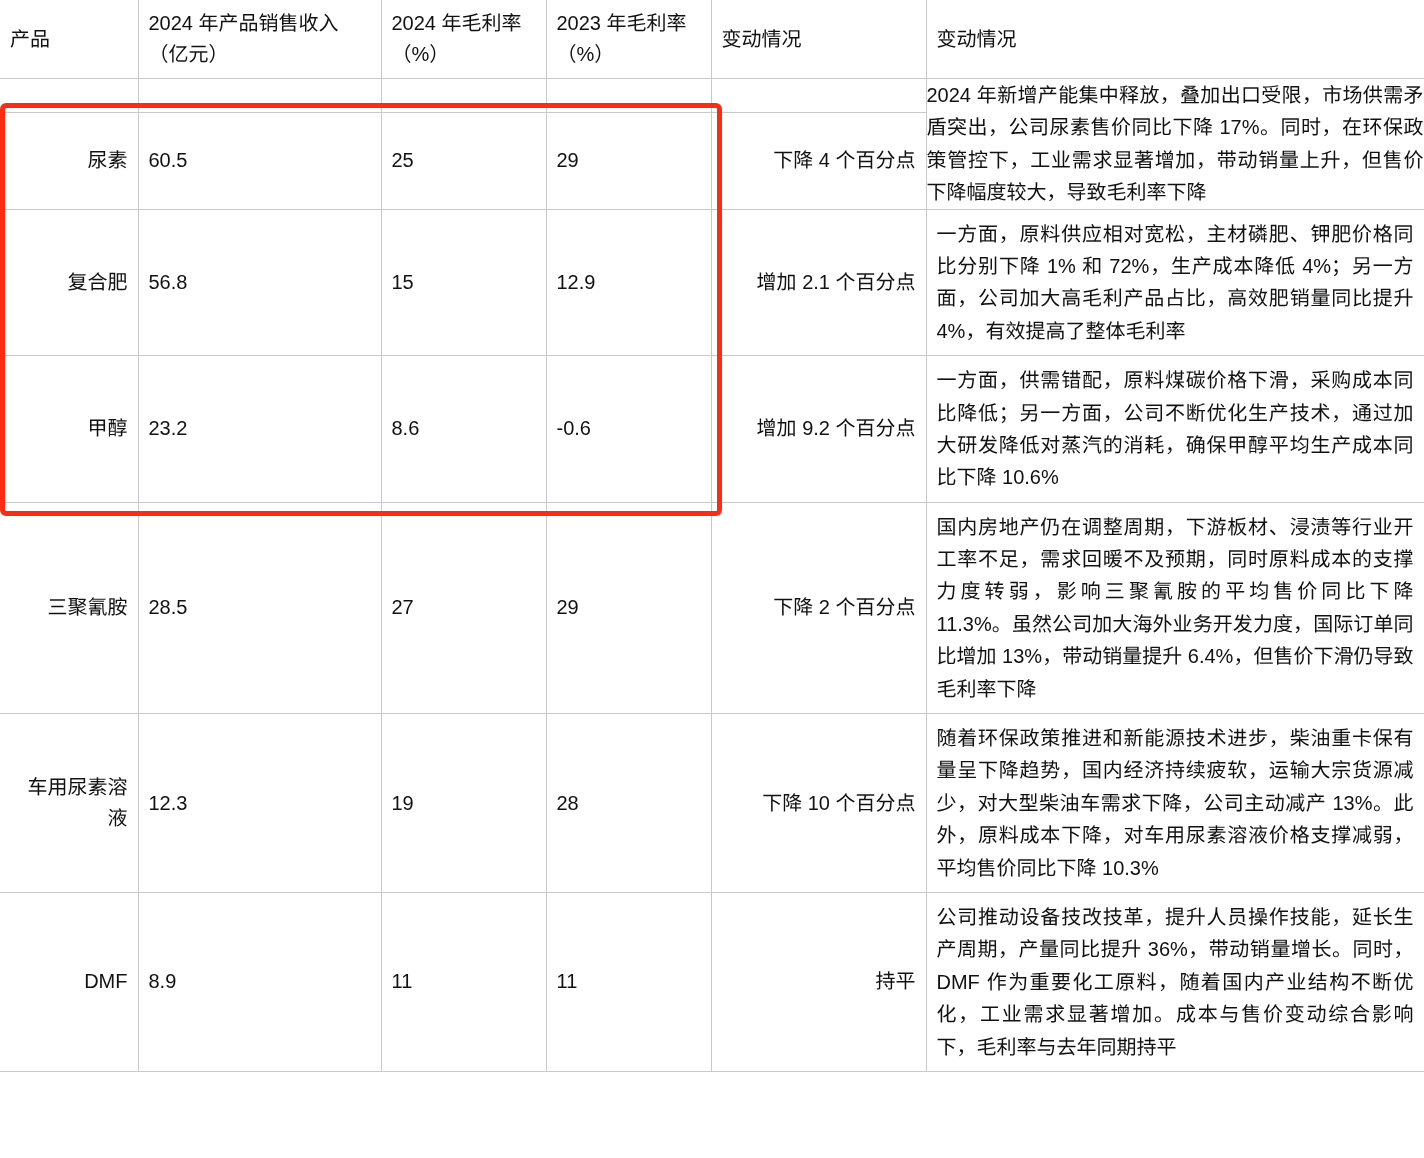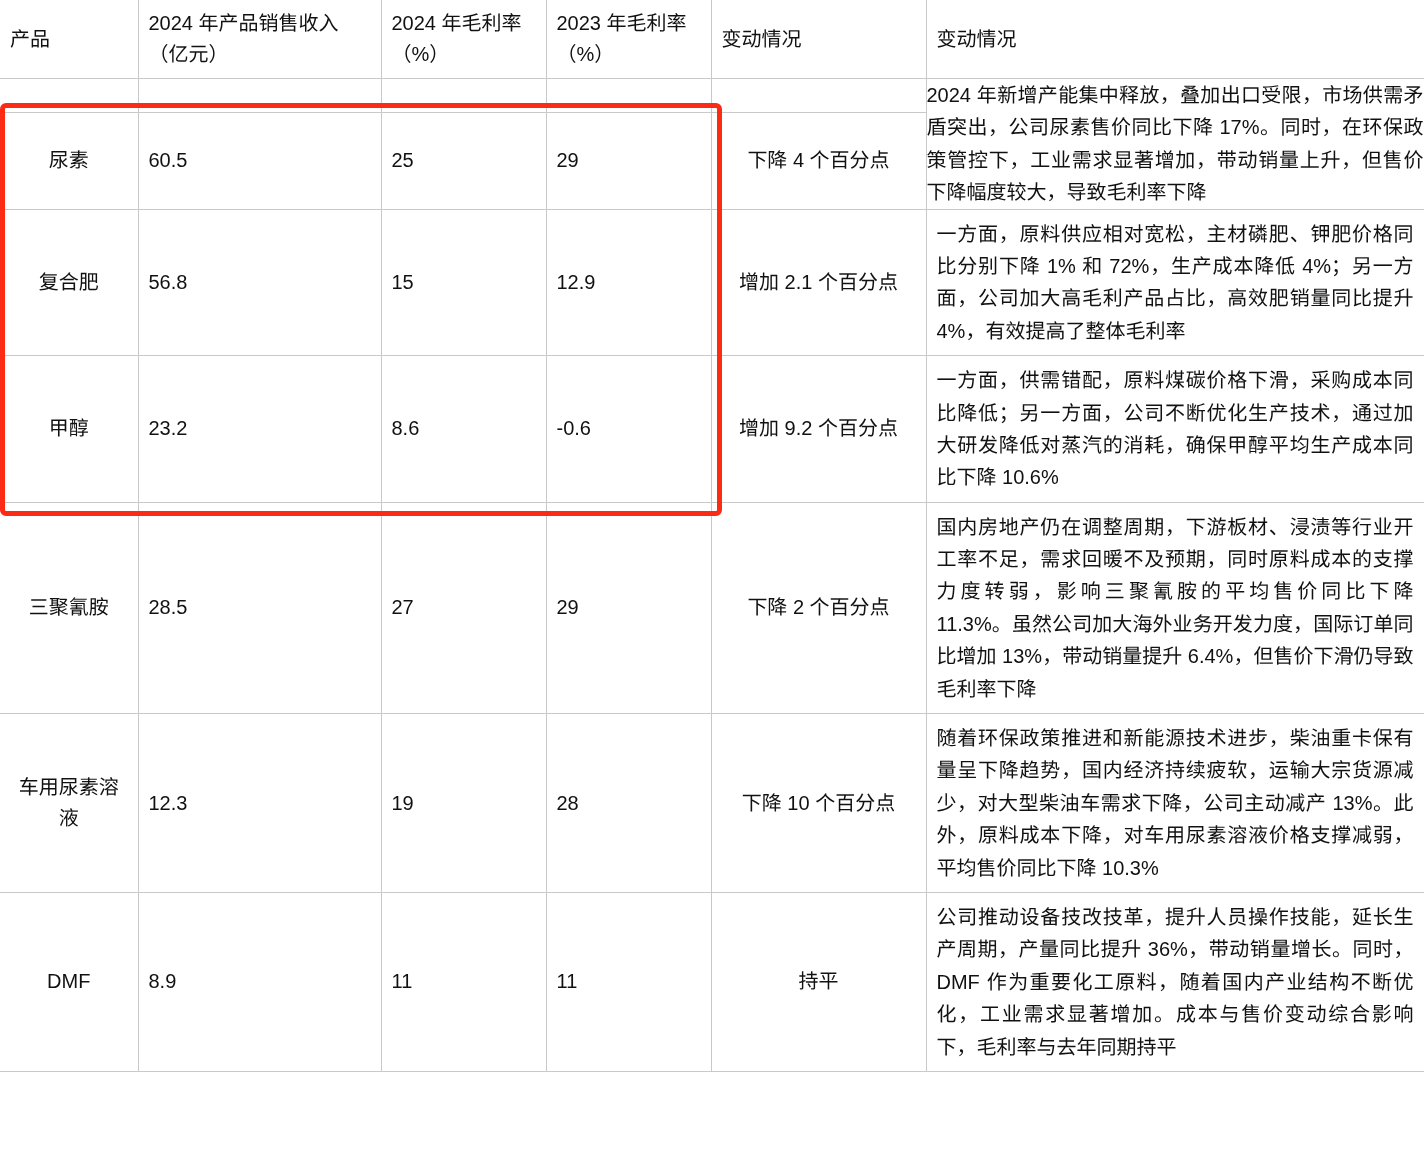--- a/index.html
+++ b/index.html
@@ -51,21 +51,21 @@
     text-align: left;
     vertical-align: top;
     font-size: 20px;
     padding-top: 9px;
     height: 72px;
   }
   .num {
     text-align: left;
   }
   .txt {
-    text-align: center;
+    text-align: right;
   }
   td.reason {
     text-align: justify;
     vertical-align: middle;
     font-size: 20px;
     line-height: 1.62;
     padding: 10px 12px 10px 10px;
   }
   tr.spacer-row td {
     height: 34px;

